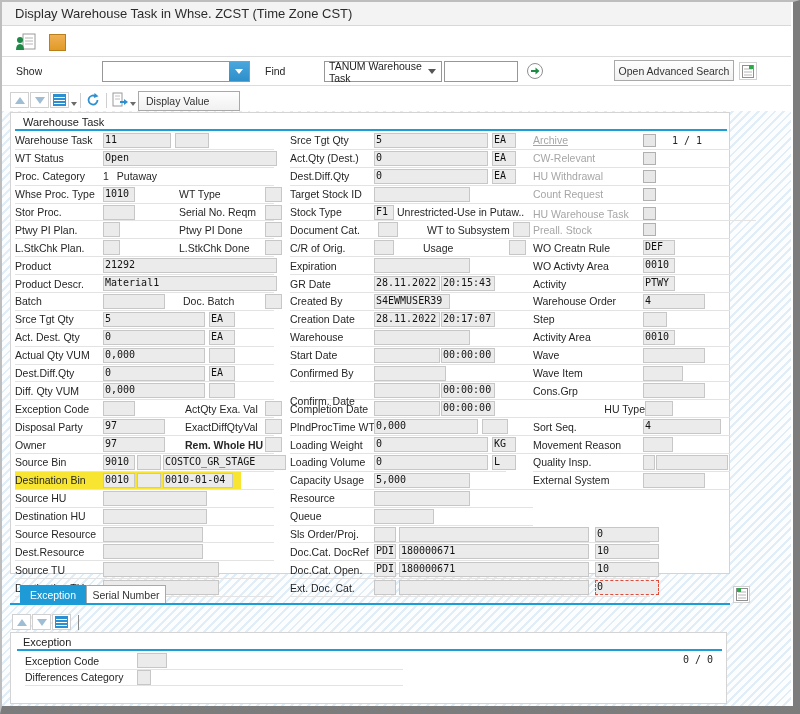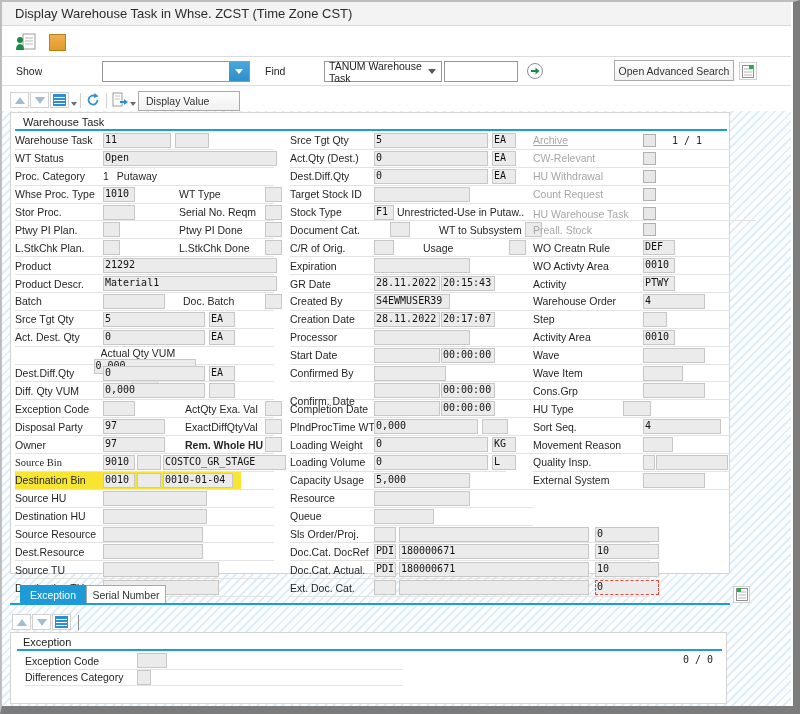--- a/index.html
+++ b/index.html
@@ -202,21 +202,21 @@
           <span class="fld" style="width: 98px;">5</span>
           <span class="gap" style="width: 4px;"></span>
           <span class="fld" style="width: 22px;">EA</span>
         </div>
         <div class="frow" style="width: 259px; height: 16.9px;">
           <span class="flab" style="width: 88px;">Act. Dest. Qty</span>
           <span class="fld" style="width: 98px;">0</span>
           <span class="gap" style="width: 4px;"></span>
           <span class="fld" style="width: 22px;">EA</span>
         </div>
-        <div class="frow" style="width: 259px; height: 16.9px; flex-direction: column;">
+        <div class="frow" style="width: 259px; height: 16.9px;">
           <span class="flab" style="width: 88px;">Actual Qty VUM</span>
           <span class="fld" style="width: 98px;">0,000</span>
           <span class="gap" style="width: 4px;"></span>
           <span class="fld" style="width: 22px;"></span>
         </div>
         <div class="frow" style="width: 259px; height: 16.9px;">
           <span class="flab" style="width: 88px;">Dest.Diff.Qty</span>
           <span class="fld" style="width: 98px;">0</span>
           <span class="gap" style="width: 4px;"></span>
           <span class="fld" style="width: 22px;">EA</span>
@@ -242,21 +242,21 @@
           <span class="fld" style="width: 13px;"></span>
         </div>
         <div class="frow" style="width: 259px; height: 16.9px;">
           <span class="flab" style="width: 88px;">Owner</span>
           <span class="fld" style="width: 58px;">97</span>
           <span class="gap" style="width: 20px;"></span>
           <span class="sublab" style="width: 80px; font-weight: bold;">Rem. Whole HU</span>
           <span class="fld" style="width: 13px;"></span>
         </div>
         <div class="frow" style="width: 259px; height: 16.9px;">
-          <span class="flab" style="width: 88px; font-family: Liberation Serif, serif;">Source Bin</span>
+          <span class="flab" style="width: 88px;">Source Bin</span>
           <span class="fld" style="width: 28px;">9010</span>
           <span class="gap" style="width: 2px;"></span>
           <span class="fld" style="width: 20px;"></span>
           <span class="gap" style="width: 2px;"></span>
           <span class="fld" style="width: 119px;">COSTCO_GR_STAGE</span>
         </div>
         <div class="frow hl" style="width: 259px; height: 16.9px;">
           <span class="flab" style="width: 88px;">Destination Bin</span>
           <span class="fld" style="width: 28px;">0010</span>
           <span class="gap" style="width: 2px;"></span>
@@ -312,21 +312,21 @@
           <span class="flab" style="width: 84px;">Target Stock ID</span>
           <span class="fld" style="width: 92px;"></span>
         </div>
         <div class="frow" style="width: 243px; height: 16.9px;">
           <span class="flab" style="width: 84px;">Stock Type</span>
           <span class="fld" style="width: 16px;">F1</span>
           <span class="gap" style="width: 3px;"></span>
           <span class="stext">Unrestricted-Use in Putaw..</span>
         </div>
         <div class="frow" style="width: 243px; height: 16.9px;">
-          <span class="flab" style="width: 100px;">Document Cat.</span>
+          <span class="flab" style="width: 88px;">Document Cat.</span>
           <span class="fld" style="width: 16px;"></span>
           <span class="gap" style="width: 29px;"></span>
           <span class="sublab" style="width: 86px;">WT to Subsystem</span>
           <span class="fld" style="width: 13px;"></span>
         </div>
         <div class="frow" style="width: 243px; height: 16.9px;">
           <span class="flab" style="width: 84px;">C/R of Orig.</span>
           <span class="fld" style="width: 16px;"></span>
           <span class="gap" style="width: 29px;"></span>
           <span class="sublab" style="width: 86px;">Usage</span>
@@ -346,21 +346,21 @@
           <span class="flab" style="width: 84px;">Created By</span>
           <span class="fld" style="width: 72px;">S4EWMUSER39</span>
         </div>
         <div class="frow" style="width: 243px; height: 16.9px;">
           <span class="flab" style="width: 84px;">Creation Date</span>
           <span class="fld" style="width: 62px;">28.11.2022</span>
           <span class="gap" style="width: 1px;"></span>
           <span class="fld" style="width: 50px;">20:17:07</span>
         </div>
         <div class="frow" style="width: 243px; height: 16.9px;">
-          <span class="flab" style="width: 84px;">Processor</span>
+          <span class="flab" style="width: 84px;">Warehouse</span>
           <span class="fld" style="width: 92px;"></span>
         </div>
         <div class="frow" style="width: 243px; height: 16.9px;">
           <span class="flab" style="width: 84px;">Start Date</span>
           <span class="fld" style="width: 62px;"></span>
           <span class="gap" style="width: 1px;"></span>
           <span class="fld" style="width: 50px;">00:00:00</span>
         </div>
         <div class="frow" style="width: 243px; height: 16.9px;">
           <span class="flab" style="width: 84px;">Confirmed By</span>
@@ -418,21 +418,21 @@
         </div>
         <div class="frow" style="width: 360px; height: 16.9px;">
           <span class="flab" style="width: 84px;">Doc.Cat. DocRef</span>
           <span class="fld" style="width: 18px;">PDI</span>
           <span class="gap" style="width: 3px;"></span>
           <span class="fld" style="width: 186px;">180000671</span>
           <span class="gap" style="width: 6px;"></span>
           <span class="fld" style="width: 60px;">10</span>
         </div>
         <div class="frow" style="width: 360px; height: 16.9px;">
-          <span class="flab" style="width: 84px;">Doc.Cat. Actual.</span>
+          <span class="flab" style="width: 84px;">Doc.Cat. Open.</span>
           <span class="fld" style="width: 18px;">PDI</span>
           <span class="gap" style="width: 3px;"></span>
           <span class="fld" style="width: 186px;">180000671</span>
           <span class="gap" style="width: 6px;"></span>
           <span class="fld" style="width: 60px;">10</span>
         </div>
         <div class="frow" style="width: 360px; height: 16.9px;">
           <span class="flab" style="width: 84px;">Ext. Doc. Cat.</span>
           <span class="fld" style="width: 18px;"></span>
           <span class="gap" style="width: 3px;"></span>
@@ -498,21 +498,21 @@
         </div>
         <div class="frow" style="width: 197px; height: 16.9px;">
           <span class="flab" style="width: 110px;">Wave Item</span>
           <span class="fld" style="width: 36px;"></span>
         </div>
         <div class="frow" style="width: 197px; height: 16.9px;">
           <span class="flab" style="width: 110px;">Cons.Grp</span>
           <span class="fld" style="width: 58px;"></span>
         </div>
         <div class="frow" style="width: 197px; height: 16.9px;">
-          <span class="flab" style="width: 90px;">HU Type</span>
+          <span class="flab" style="width: 112px; text-align: right;">HU Type</span>
           <span class="fld" style="width: 24px;"></span>
         </div>
         <div class="frow" style="width: 197px; height: 16.9px;">
           <span class="flab" style="width: 110px;">Sort Seq.</span>
           <span class="fld" style="width: 74px;">4</span>
         </div>
         <div class="frow" style="width: 197px; height: 16.9px;">
           <span class="flab" style="width: 110px;">Movement Reason</span>
           <span class="fld" style="width: 26px;"></span>
         </div>

